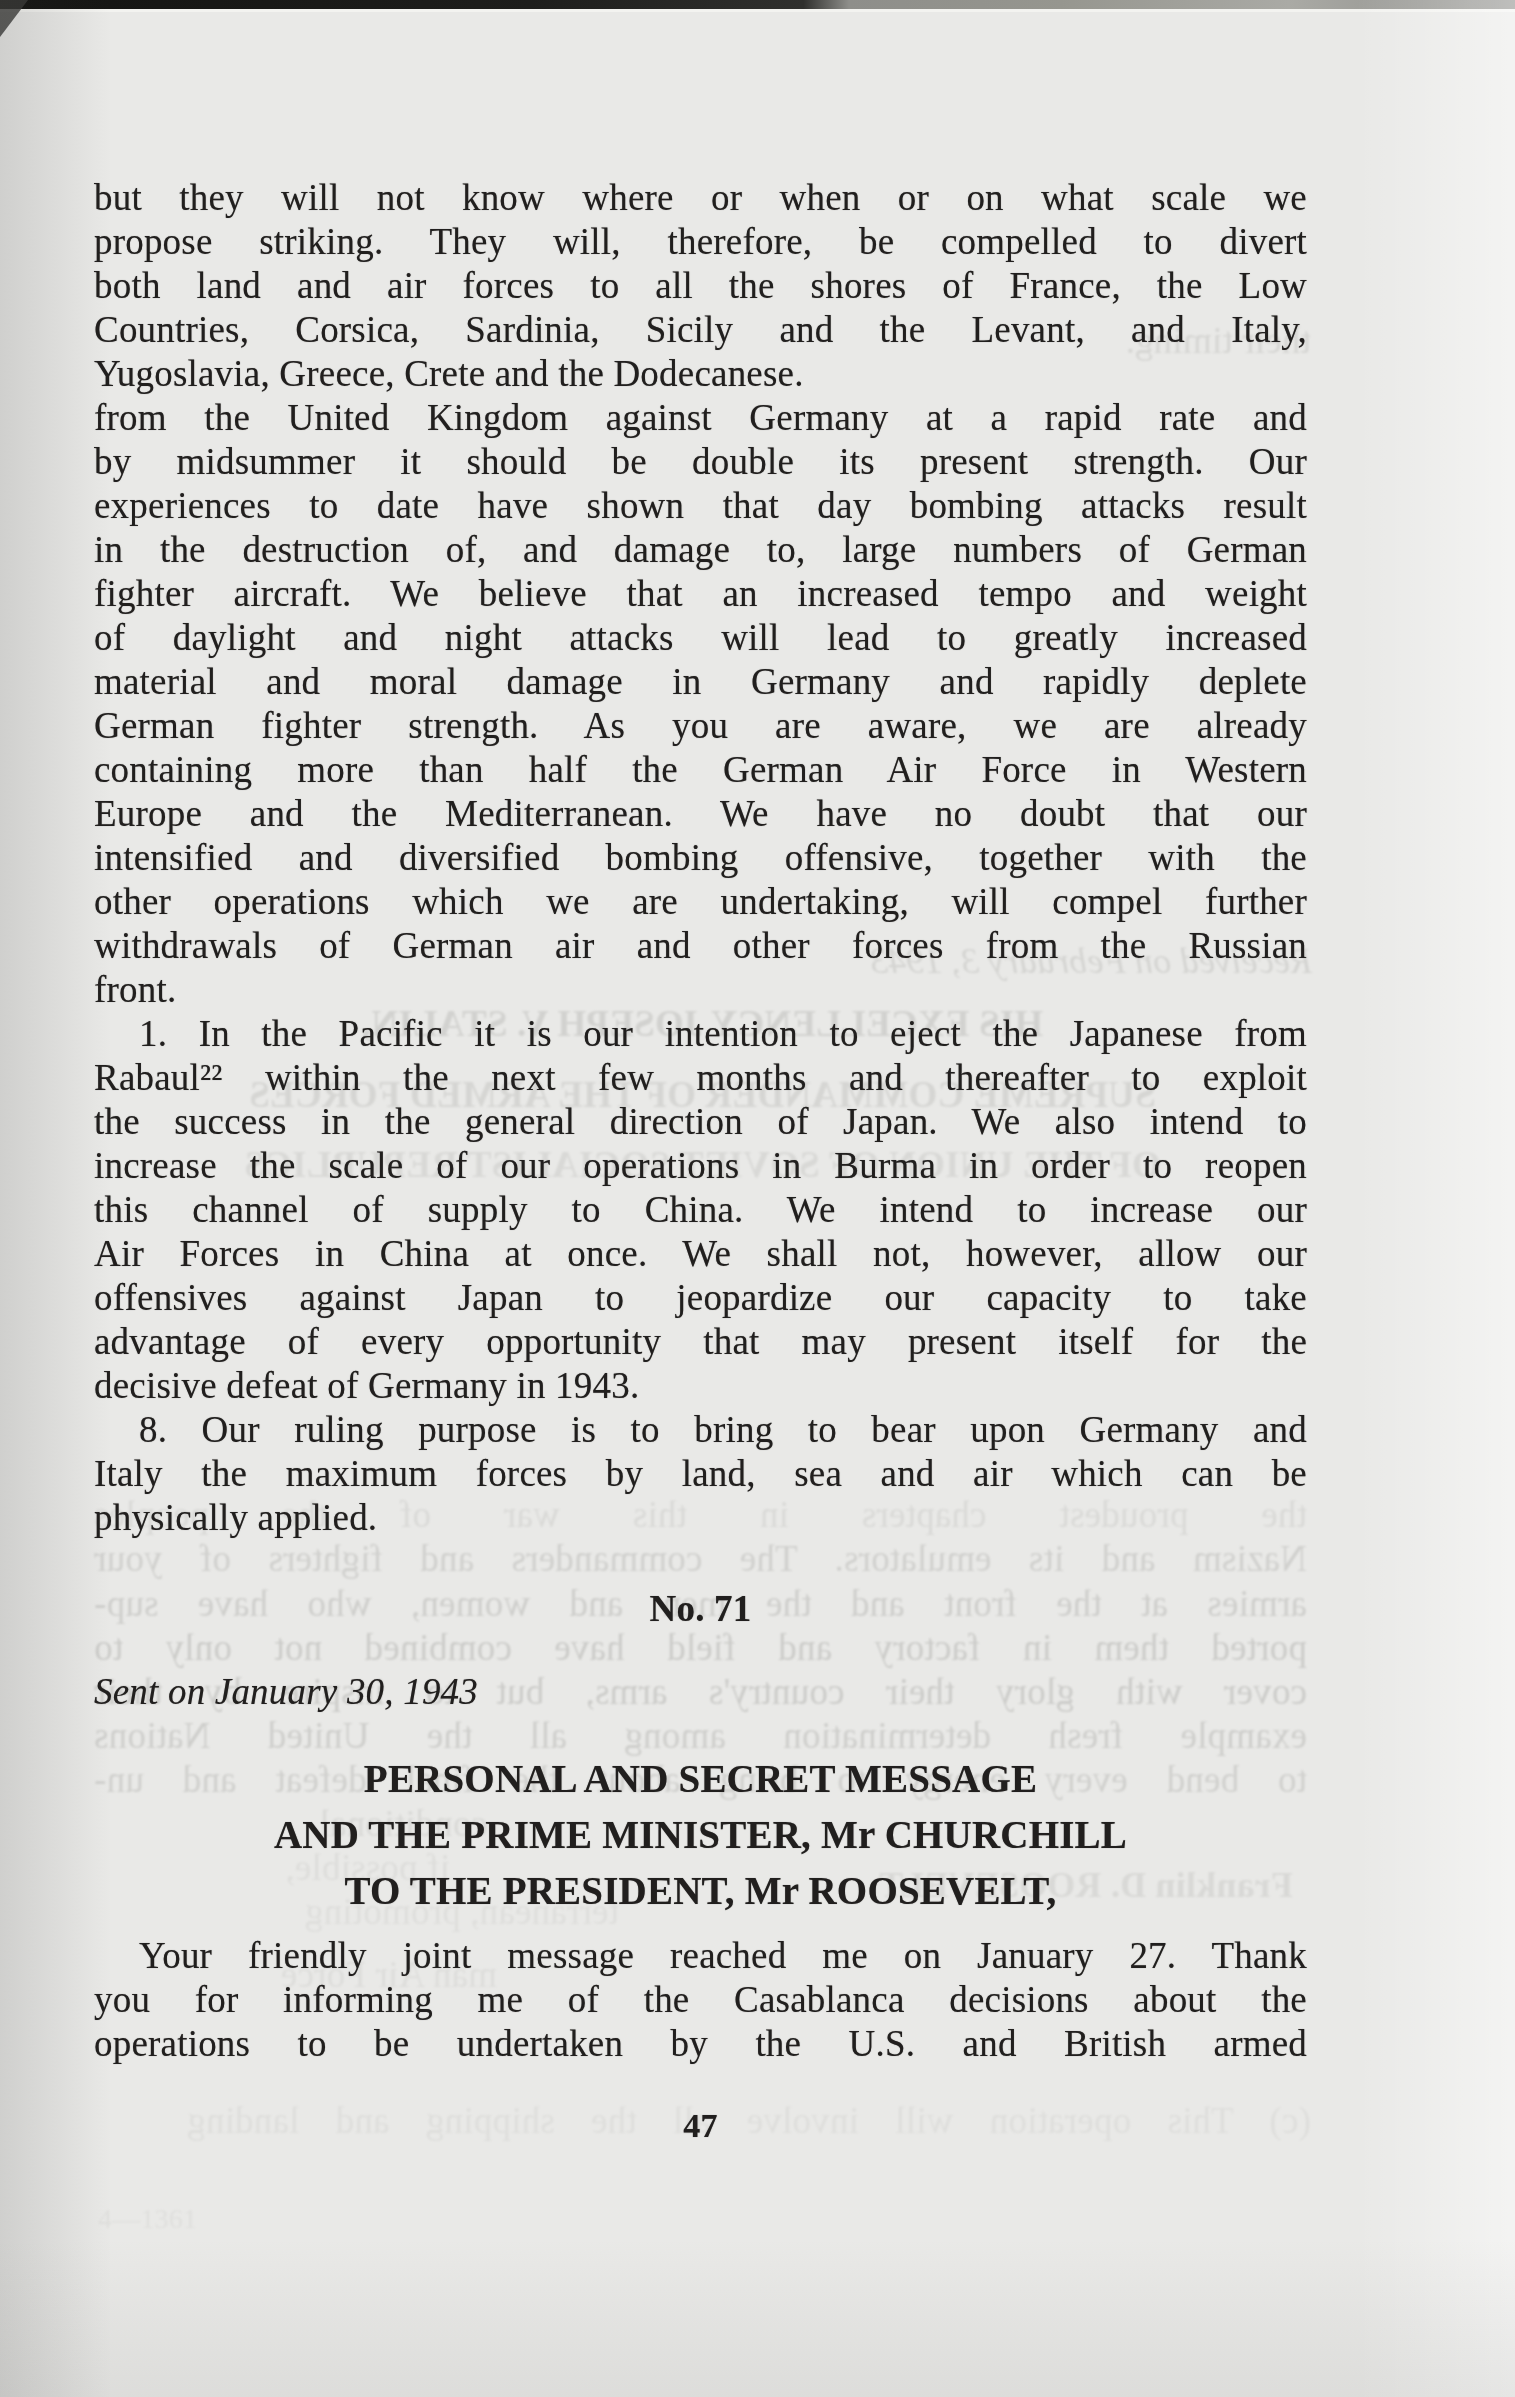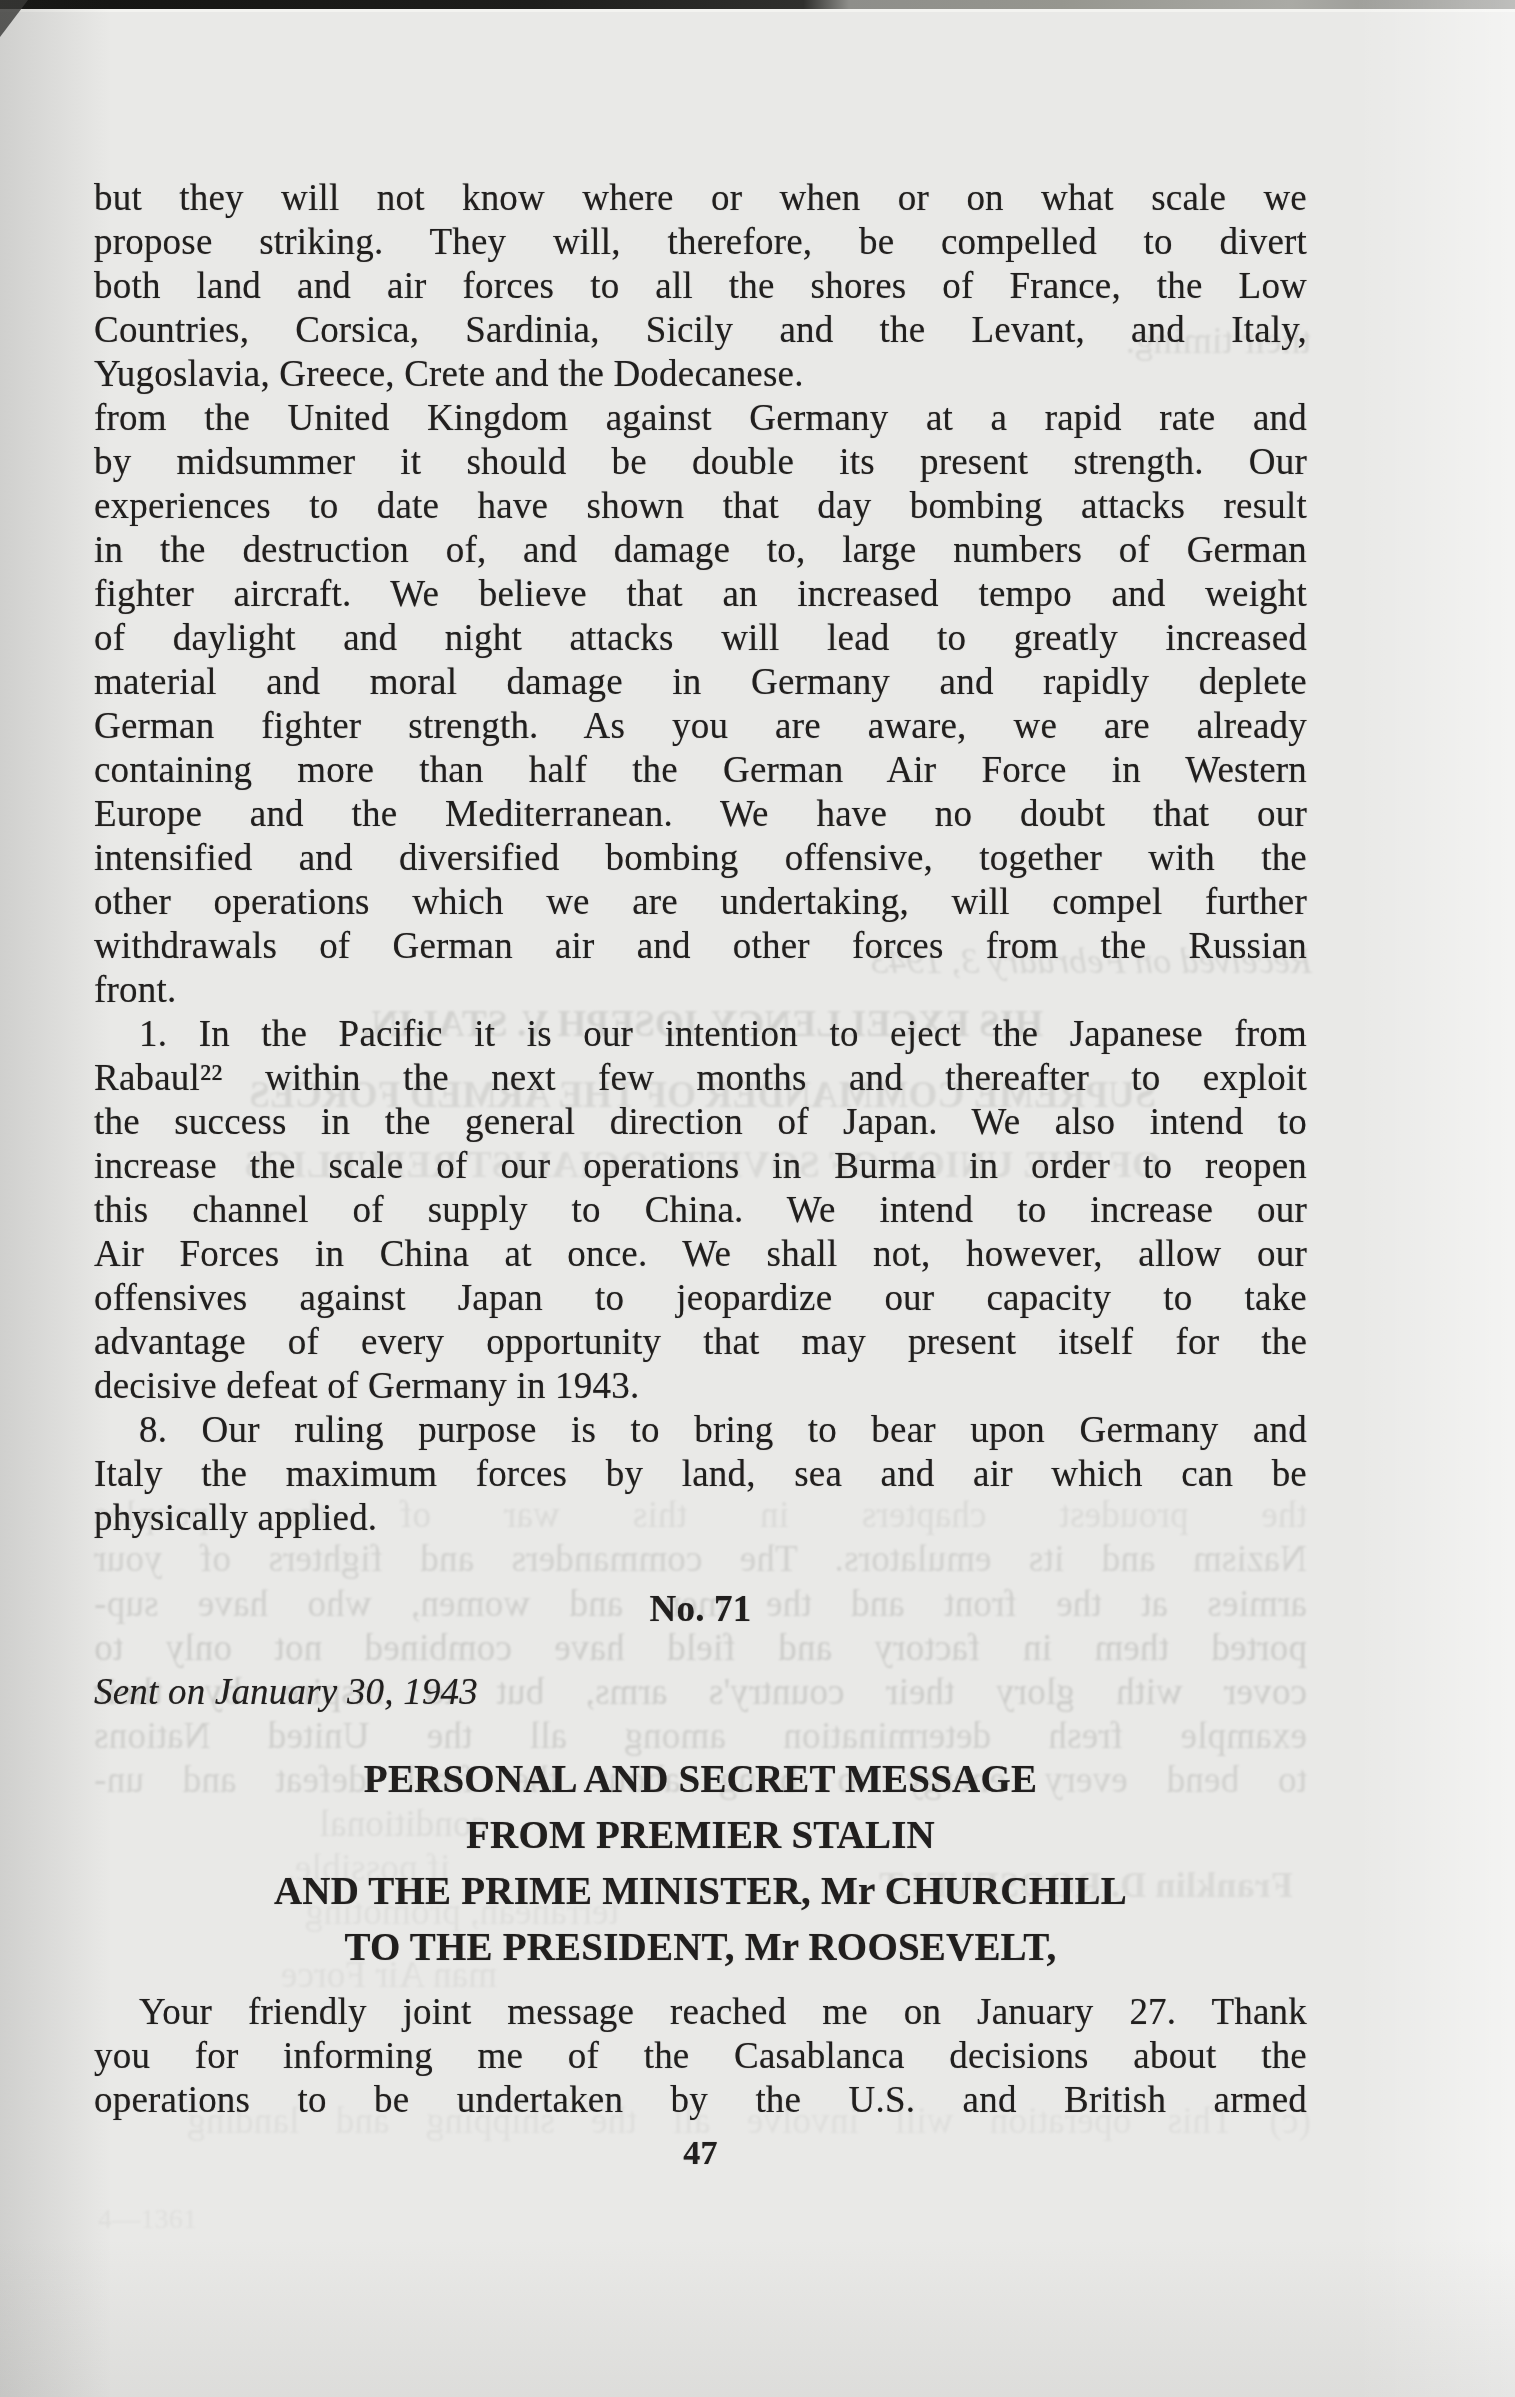--- a/index.html
+++ b/index.html
@@ -28,21 +28,21 @@
     text-shadow:0 0 0.9px rgba(33,31,30,.5);letter-spacing:0.2px;}
   .line{text-align:justify;text-align-last:justify;}
   .line.lastline{text-align-last:left;}
   .line.indent{text-indent:45px;}
 
   .doc-number{margin-top:47px;text-align:center;font-weight:bold;}
   .sent-line{margin-top:39px;font-style:italic;}
   .heading-block{margin-top:37px;text-align:center;font-weight:bold;
     font-size:39px;line-height:56px;}
   .closing-block{margin-top:15px;}
-  .page-number{margin-top:9px;text-align:center;font-weight:bold;font-size:34px;}
+  .page-number{margin-top:38px;text-align:center;font-weight:bold;font-size:34px;}
 
   
   .bleed-layer{position:absolute;top:0;left:0;width:1516px;height:2398px;pointer-events:none;}
   .bleed{position:absolute;transform:scaleX(-1);color:#8a8a86;
     filter:blur(1.2px);font-size:37px;line-height:44px;letter-spacing:0.2px;}
   .bleed.stretch{text-align:justify;text-align-last:justify;}
   .bleed.b{font-weight:bold;}
   .bleed.i{font-style:italic;}
   .bleed.nomirror{transform:none;}
 </style>
@@ -120,21 +120,20 @@
           <div class="line lastline">physically applied.</div>
         </div>
       </div>
 
     <div class="doc-number">No. 71</div>
 
     <div class="sent-line">Sent on January 30, 1943</div>
 
     <div class="heading-block">
       <div>PERSONAL AND SECRET MESSAGE</div>
-      <div>FROM PREMIER STALIN</div>
       <div>AND THE PRIME MINISTER, Mr CHURCHILL</div>
       <div>TO THE PRESIDENT, Mr ROOSEVELT,</div>
     </div>
 
     <div class="closing-block" id="closing-paragraph">
         <div>
           <div class="line indent">Your friendly joint message reached me on January 27. Thank</div>
           <div class="line">you for informing me of the Casablanca decisions about the</div>
           <div class="line">operations to be undertaken by the U.S. and British armed</div>
         </div>

